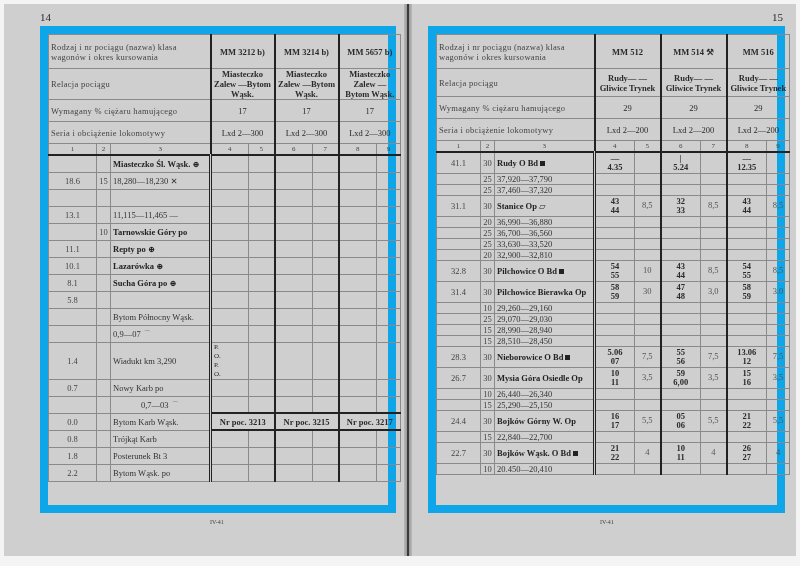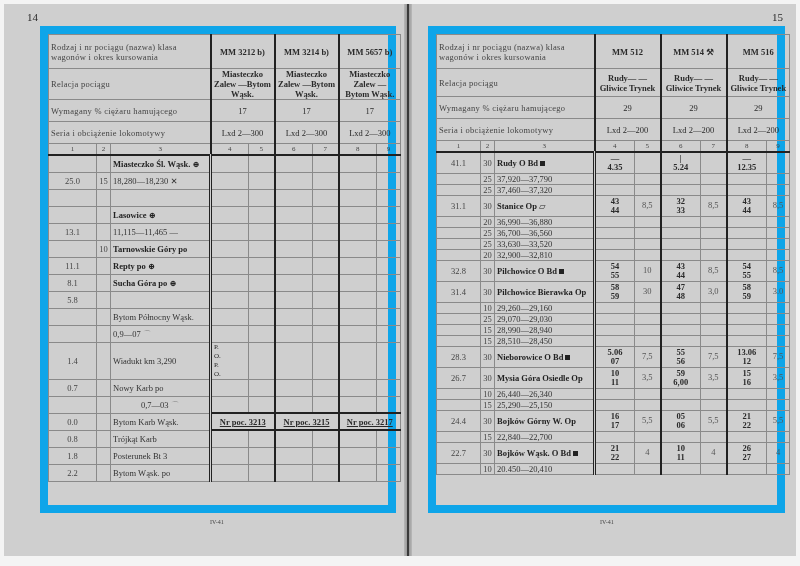--- a/index.html
+++ b/index.html
@@ -36,31 +36,31 @@
   .ctr { text-align:center; }
   .colnum td { font-size:7px; text-align:center; color:#444; height:9px; border-bottom:2px solid #222; }
   .thick-l { border-left:2px solid #222 !important; }
   .dbl-l { border-left:3px double #222 !important; }
   .km { text-align:center; color:#444; }
   .sp { font-size:6px; color:#444; text-align:center; }
   .stn-b { font-weight:bold; color:#222; }
   .stn { color:#333; }
   .tm { text-align:center; font-weight:bold; }
   .tr { text-align:center; color:#555; }
-  .nrpoc { font-size:6px; font-weight:bold; text-align:center; border-top:2px solid #222 !important; border-bottom:2px solid #222 !important;text-decoration:underline; }
+  .nrpoc { font-size:6px; font-weight:bold; text-align:center; border-top:2px solid #222 !important; border-bottom:2px solid #222 !important; }
   .sq { display:inline-block; width:5px; height:5px; background:#222; margin-left:2px; vertical-align:middle; }
 </style>
 </head>
 <body>
 
 <div class="spread"></div>
 <div class="gutter"></div>
 <div class="gutter-line"></div>
 
-<div class="page-num" style="left:27px;">14</div>
+<div class="page-num" style="left:40px;">14</div>
 <div class="page-num" style="left:772px;">15</div>
 <div class="footer" style="left:210px;">IV-41</div>
 <div class="footer" style="left:600px;">IV-41</div>
 
 <div class="tbl" id="lt" style="left:40px; top:26px; width:356px; height:487px;">
   <table>
     <colgroup>
       <col style="width:48px">
         <col style="width:14px">
         <col style="width:100px">
@@ -114,21 +114,21 @@
           <td class="sp"></td>
           <td class="stn-b">Miasteczko Śl. Wąsk. ⊕</td>
           <td class="dbl-l"></td>
           <td></td>
           <td class="thick-l"></td>
           <td></td>
           <td class="thick-l"></td>
           <td></td>
         </tr>
         <tr style="height: 17px;">
-          <td class="km">25.0</td>
+          <td class="km">18.6</td>
           <td class="sp">15</td>
           <td class="stn">18,280—18,230 ✕</td>
           <td class="dbl-l"></td>
           <td></td>
           <td class="thick-l"></td>
           <td></td>
           <td class="thick-l"></td>
           <td></td>
         </tr>
         <tr style="height: 17px;">
@@ -136,31 +136,20 @@
           <td class="sp"></td>
           <td class="stn"></td>
           <td class="dbl-l"></td>
           <td></td>
           <td class="thick-l"></td>
           <td></td>
           <td class="thick-l"></td>
           <td></td>
         </tr>
         <tr style="height: 17px;">
-          <td class="km"></td>
-          <td class="sp"></td>
-          <td class="stn-b">Lasowice ⊕</td>
-          <td class="dbl-l"></td>
-          <td></td>
-          <td class="thick-l"></td>
-          <td></td>
-          <td class="thick-l"></td>
-          <td></td>
-        </tr>
-        <tr style="height: 17px;">
           <td class="km">13.1</td>
           <td class="sp"></td>
           <td class="stn">11,115—11,465 —</td>
           <td class="dbl-l"></td>
           <td></td>
           <td class="thick-l"></td>
           <td></td>
           <td class="thick-l"></td>
           <td></td>
         </tr>
@@ -172,20 +161,31 @@
           <td></td>
           <td class="thick-l"></td>
           <td></td>
           <td class="thick-l"></td>
           <td></td>
         </tr>
         <tr style="height: 17px;">
           <td class="km">11.1</td>
           <td class="sp"></td>
           <td class="stn-b">Repty po ⊕</td>
+          <td class="dbl-l"></td>
+          <td></td>
+          <td class="thick-l"></td>
+          <td></td>
+          <td class="thick-l"></td>
+          <td></td>
+        </tr>
+        <tr style="height: 17px;">
+          <td class="km">10.1</td>
+          <td class="sp"></td>
+          <td class="stn-b">Lazarówka ⊕</td>
           <td class="dbl-l"></td>
           <td></td>
           <td class="thick-l"></td>
           <td></td>
           <td class="thick-l"></td>
           <td></td>
         </tr>
         <tr style="height: 17px;">
           <td class="km">8.1</td>
           <td class="sp"></td>

